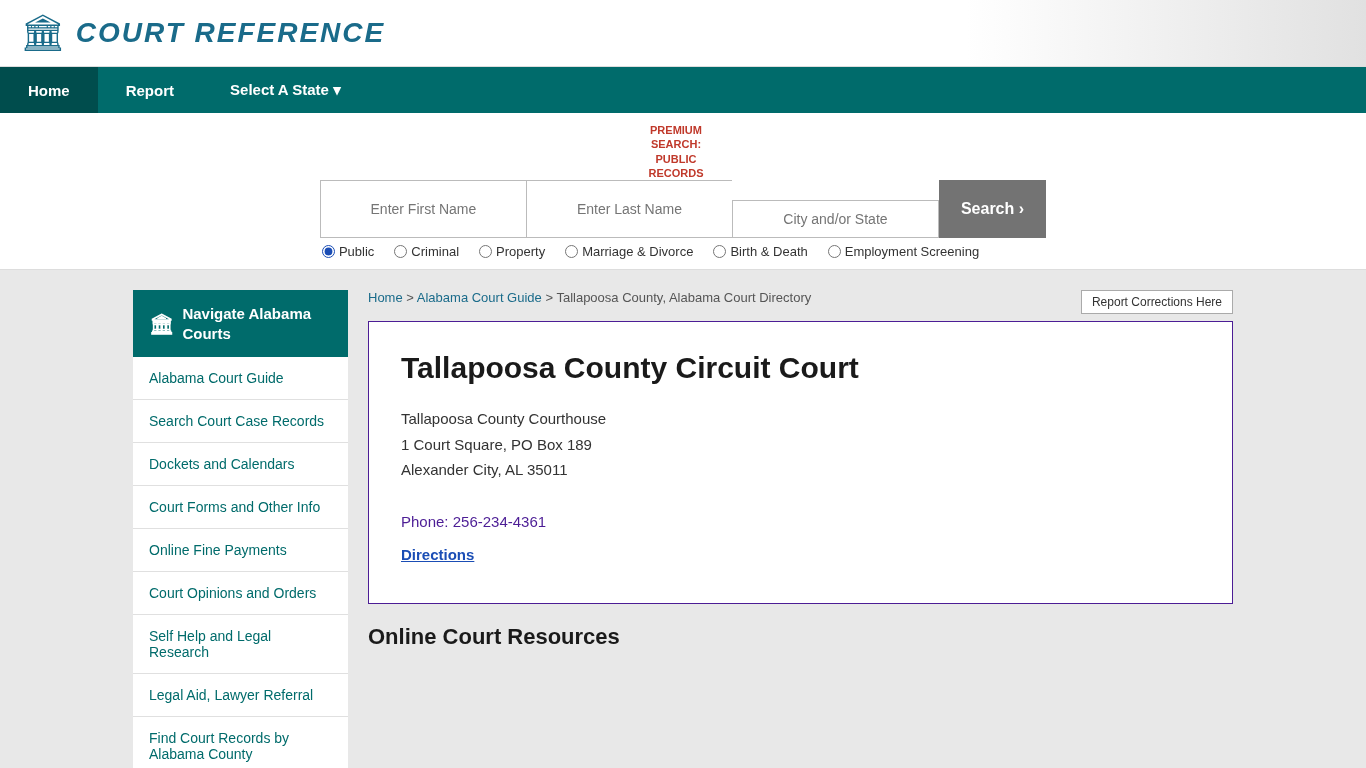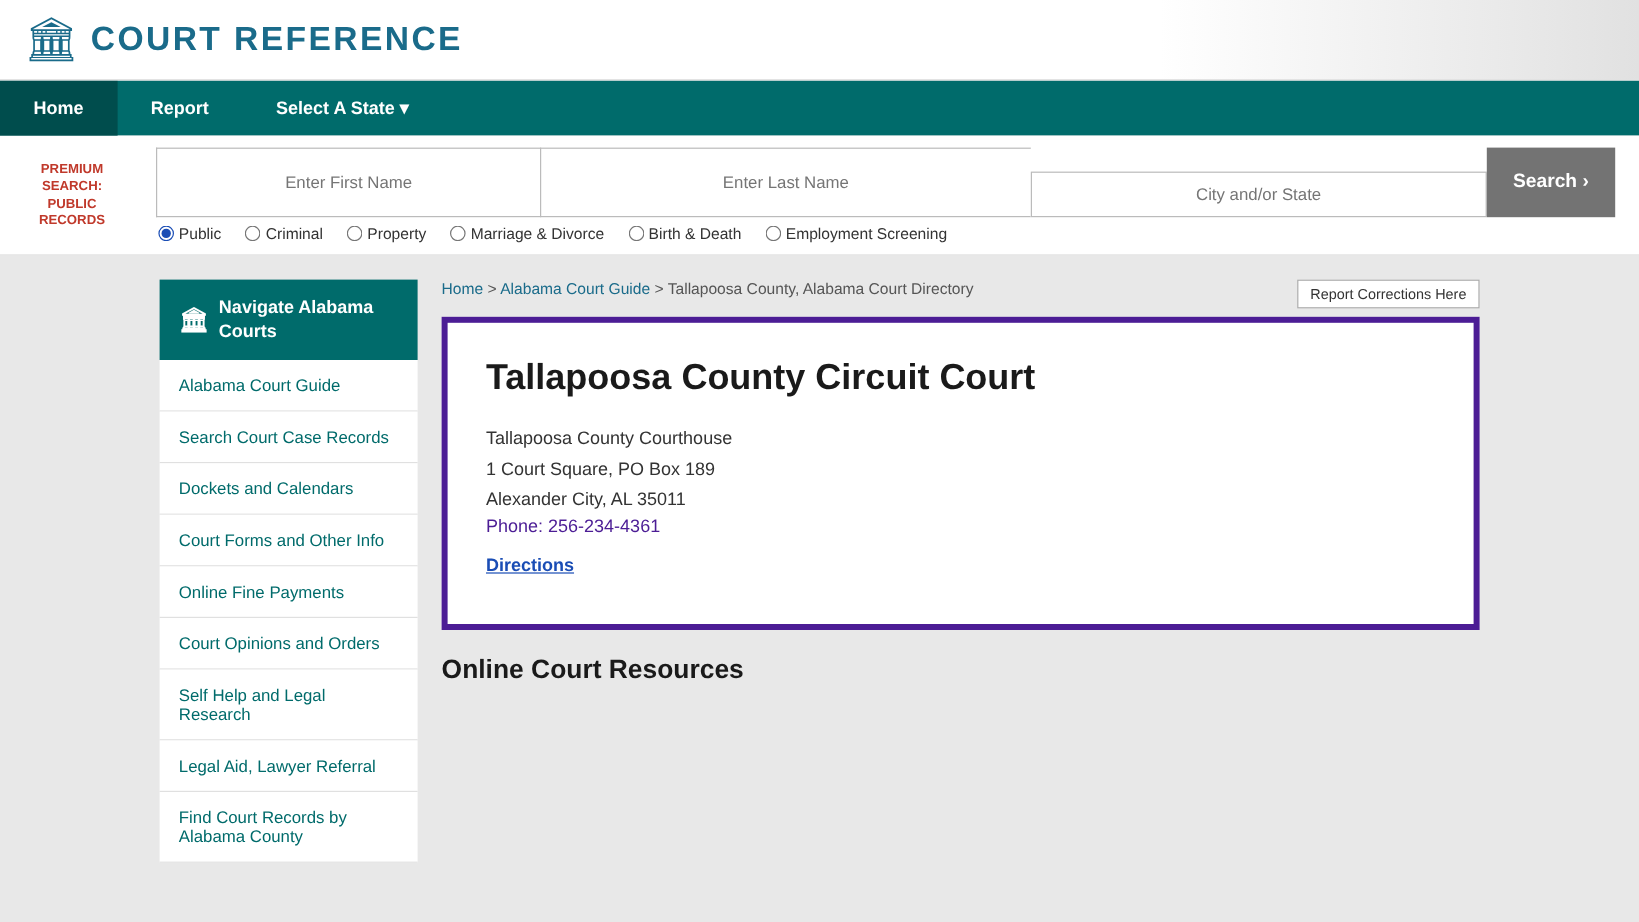--- a/index.html
+++ b/index.html
@@ -23,20 +23,21 @@
     #header-logo .logo-icon {
       color: #1a6b8a;
       font-size: 36px;
     }
     #header-logo .logo-text {
       font-size: 28px;
       font-weight: bold;
       color: #1a6b8a;
       letter-spacing: 2px;
       text-transform: uppercase;
+      font-style: italic;
     }
     #header-bg {
       position: absolute;
       right: 0; top: 0; bottom: 0;
       width: 400px;
       background: linear-gradient(to left, rgba(180,180,180,0.4), transparent);
     }
 
     
     #nav {
@@ -61,22 +62,23 @@
     .nav-item.active {
       background: #004d4d;
     }
 
     
     #search-bar {
       background: white;
       padding: 10px 20px 10px 20px;
       display: flex;
       align-items: center;
-      gap: 16px;
+      gap: 0;
       border-bottom: 1px solid #ddd;
+      flex-direction: column;
     }
     #premium-label {
       color: #c0392b;
       font-size: 11px;
       font-weight: bold;
       text-align: center;
       line-height: 1.3;
       margin-right: 14px;
       width: 80px;
     }
@@ -196,36 +198,36 @@
       border: 1px solid #aaa;
       color: #333;
       padding: 4px 10px;
       font-size: 12px;
       cursor: pointer;
     }
 
     
     #court-card {
       background: white;
-      border: 5px solid #4c1d95;
+      border: 1px solid #4c1d95;
       padding: 28px 32px 40px 32px;
       margin-bottom: 20px;
     }
     #court-name {
       font-size: 30px;
       font-weight: bold;
       color: #1a1a1a;
       margin-bottom: 20px;
       line-height: 1.2;
     }
     #court-address {
       font-size: 15px;
       color: #333;
       line-height: 1.7;
-      margin-bottom: 0;
+      margin-bottom: 30px;
     }
     #court-phone {
       font-size: 15px;
       color: #4c1d95;
       margin-bottom: 16px;
     }
     #directions-link {
       color: #1a4db5;
       font-size: 15px;
       font-weight: bold;

